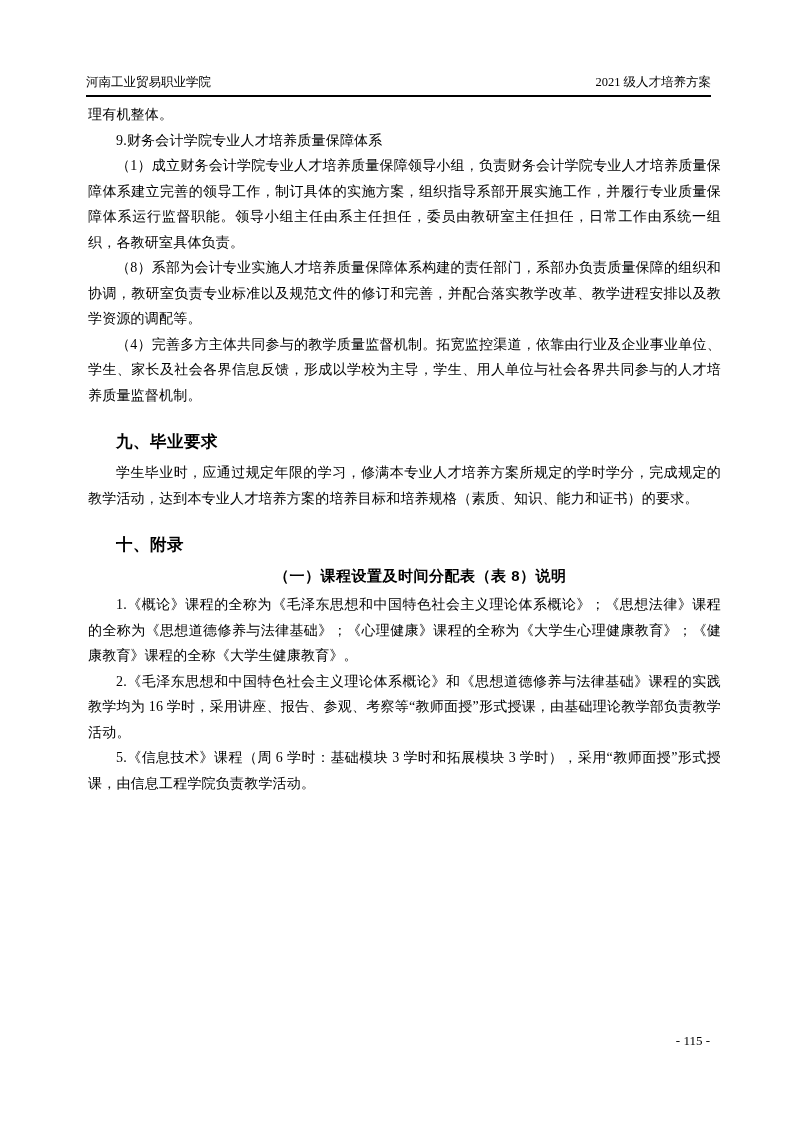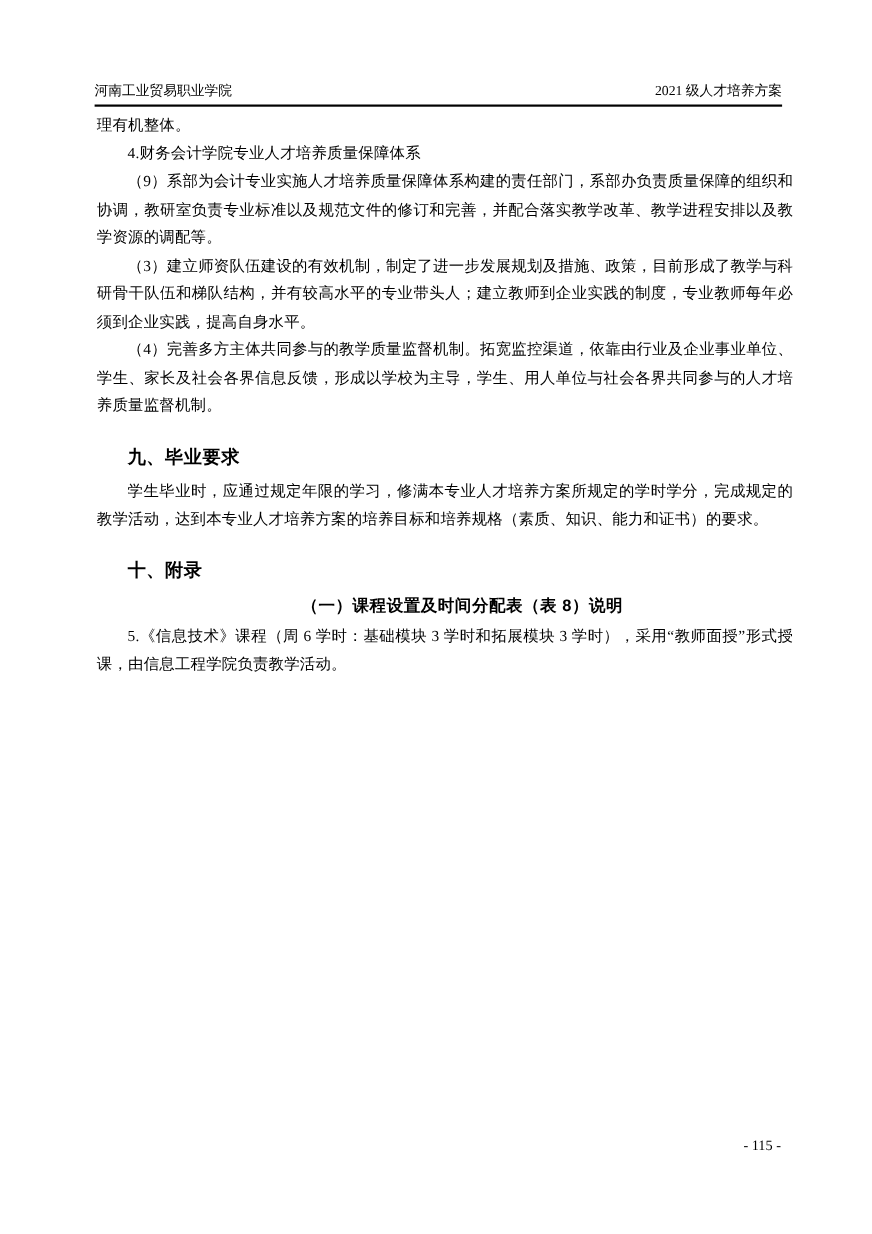--- a/index.html
+++ b/index.html
@@ -83,28 +83,30 @@
 
 <div class="page">
 
   <div class="page-header">
     <span>河南工业贸易职业学院</span>
     <span>2021 级人才培养方案</span>
   </div>
 
   <div class="page-body">
     <p class="plain">理有机整体。</p>
-    <p class="para">4.财务会计学院专业人才培养质量保障体系</p>
-    <p class="para">（9）系部为会计专业实施人才培养质量保障体系构建的责任部门，系部办负责质量保障的组织和协调，教研室负责专业标准以及规范文件的修订和完善，并配合落实教学改革、教学进程安排以及教学资源的调配等。</p>
-    <p class="para">（3）建立师资队伍建设的有效机制，制定了进一步发展规划及措施、政策，目前形成了教学与科研骨干队伍和梯队结构，并有较高水平的专业带头人；建立教师到企业实践的制度，专业教师每年必须到企业实践，提高自身水平。</p>
+    <p class="para">9.财务会计学院专业人才培养质量保障体系</p>
+    <p class="para">（1）成立财务会计学院专业人才培养质量保障领导小组，负责财务会计学院专业人才培养质量保障体系建立完善的领导工作，制订具体的实施方案，组织指导系部开展实施工作，并履行专业质量保障体系运行监督职能。领导小组主任由系主任担任，委员由教研室主任担任，日常工作由系统一组织，各教研室具体负责。</p>
+    <p class="para">（8）系部为会计专业实施人才培养质量保障体系构建的责任部门，系部办负责质量保障的组织和协调，教研室负责专业标准以及规范文件的修订和完善，并配合落实教学改革、教学进程安排以及教学资源的调配等。</p>
     <p class="para">（4）完善多方主体共同参与的教学质量监督机制。拓宽监控渠道，依靠由行业及企业事业单位、学生、家长及社会各界信息反馈，形成以学校为主导，学生、用人单位与社会各界共同参与的人才培养质量监督机制。</p>
     <h2 class="h1">九、毕业要求</h2>
     <p class="para">学生毕业时，应通过规定年限的学习，修满本专业人才培养方案所规定的学时学分，完成规定的教学活动，达到本专业人才培养方案的培养目标和培养规格（素质、知识、能力和证书）的要求。</p>
     <h2 class="h1">十、附录</h2>
     <h3 class="h2">（一）课程设置及时间分配表（表 8）说明</h3>
+    <p class="para">1.《概论》课程的全称为《毛泽东思想和中国特色社会主义理论体系概论》；《思想法律》课程的全称为《思想道德修养与法律基础》；《心理健康》课程的全称为《大学生心理健康教育》；《健康教育》课程的全称《大学生健康教育》。</p>
+    <p class="para">2.《毛泽东思想和中国特色社会主义理论体系概论》和《思想道德修养与法律基础》课程的实践教学均为 16 学时，采用讲座、报告、参观、考察等“教师面授”形式授课，由基础理论教学部负责教学活动。</p>
     <p class="para">5.《信息技术》课程（周 6 学时：基础模块 3 学时和拓展模块 3 学时），采用“教师面授”形式授课，由信息工程学院负责教学活动。</p>
   </div>
 
   <div class="page-footer">
     <span>- 115 -</span>
   </div>
 
 </div>
 
 </body></html>

